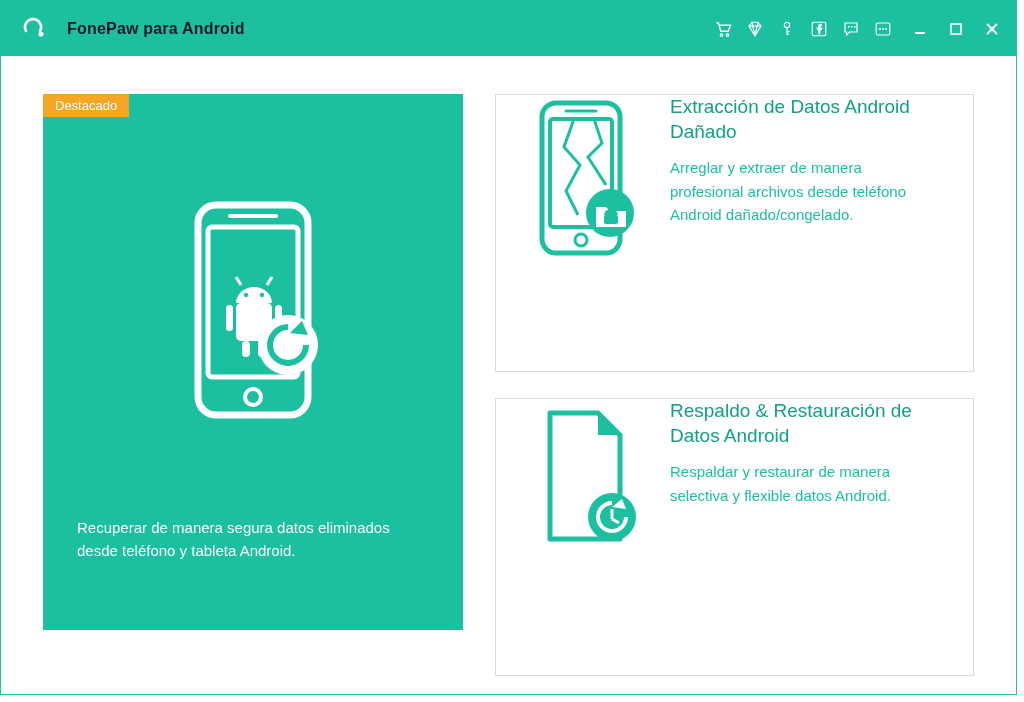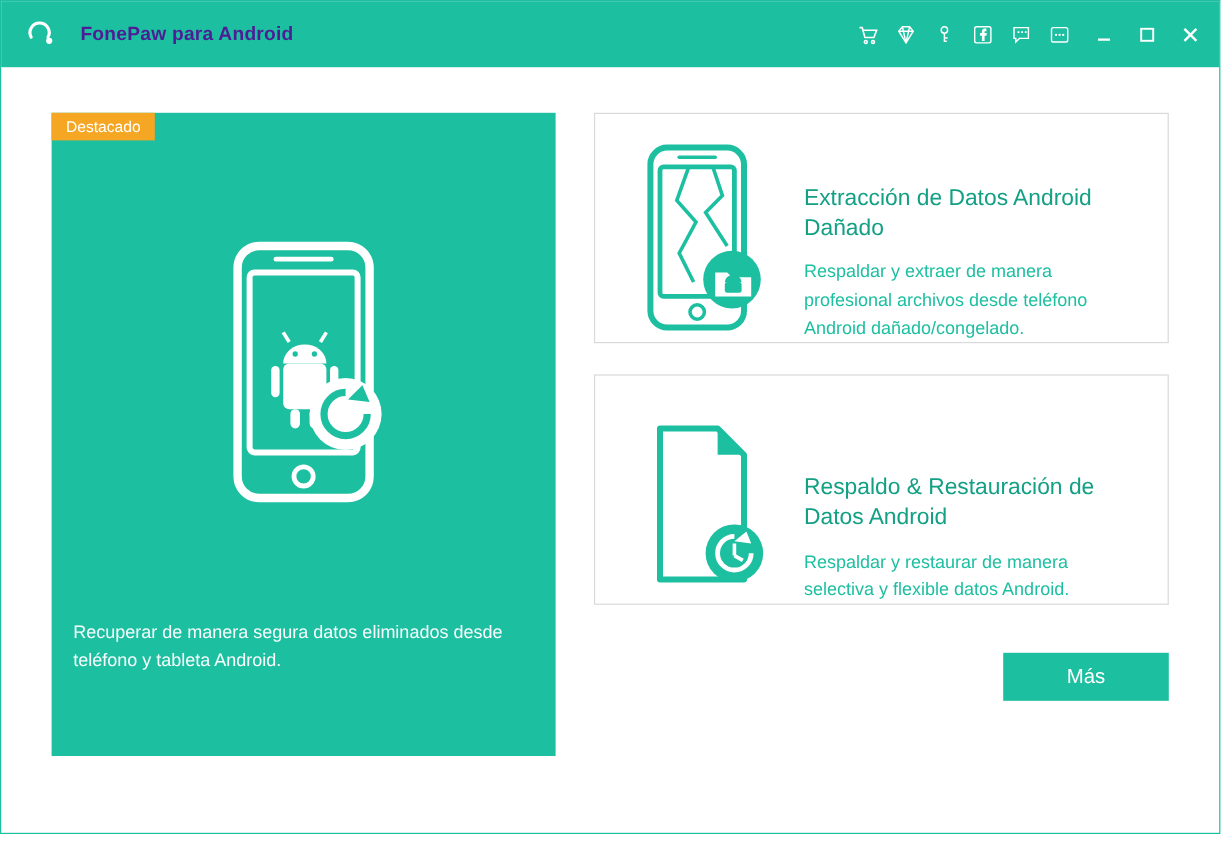--- a/index.html
+++ b/index.html
@@ -10,21 +10,21 @@
     height: 702px;
     overflow: hidden;
   }
   .window { width: 1017px; height: 695px; border: 1px solid #1dbfa1; background:#fff; }
   .titlebar {
     height: 55px;
     background: #1dbfa1;
     display: flex;
     align-items: center;
     padding: 0 14px 0 18px;
-    color: #4c1d95;
+    color: #0f172a;
   }
   .logo {
     width: 28px; height: 28px; margin-right: 20px;
     display:flex; align-items:center; justify-content:center;
   }
   .title { font-size: 16px; font-weight:600; letter-spacing:.2px; }
   .titlebar-spacer { flex:1; }
   .titlebar-icons { display:flex; align-items:center; gap:10px; }
   .tb-icon { width:22px; height:22px; display:flex; align-items:center; justify-content:center; cursor:pointer; }
   .tb-icon svg { stroke:#fff; fill:none; }
@@ -32,40 +32,40 @@
   .content { padding: 38px 42px 22px 42px; }
   .grid { display:flex; gap:32px; }
   .col-left { width:420px; }
   .col-right { flex:1; display:flex; flex-direction:column; gap:26px; }
 
   .card-featured {
     position:relative;
     width:420px; height:536px;
     background:#1dbfa1;
     color:#fff;
-    padding: 0 18px;
+    padding: 0 34px;
     display:flex; flex-direction:column;
   }
   .badge {
     position:absolute; top:0; left:0;
     background:#f5a623;
     color:#fff; font-size:13px;
     padding:4px 12px;
   }
   .card-featured .icon-area {
     flex:1; display:flex; align-items:center; justify-content:center;
     padding-top:20px;
   }
   .card-featured h2 { font-size:20px; font-weight:500; margin-bottom:16px; }
   .card-featured p { font-size:15px; line-height:1.55; opacity:.96; margin-bottom:68px; }
 
   .card {
     border:1px solid #d9d9d9;
-    height:192px;
-    display:flex; align-items:flex-end;
+    height:278px;
+    display:flex; align-items:flex-start;
     padding:0 34px 0 28px;
     gap:26px;
     cursor:pointer;
   }
   .card .icon-area { width:120px; display:flex; align-items:center; justify-content:center; }
   .card .text-area { flex:1; }
   .card h3 { color:#13a085; font-size:19px; font-weight:500; line-height:1.3; margin-bottom:12px; }
   .card p  { color:#1dbfa1; font-size:15px; line-height:1.55; }
 
   .more-row { display:flex; justify-content:flex-end; margin-top:14px; }
@@ -205,21 +205,21 @@
                 <path d="M72 112 h10 l4 4 h16 v16 h-30 z" fill="#fff"></path>
                 <g fill="#1dbfa1">
                   <rect x="80" y="120" width="14" height="9" rx="2"></rect>
                   <path d="M80 120 a7 6 0 0 1 14 0 z"></path>
                 </g>
               </g>
             </svg>
           </div>
           <div class="text-area">
             <h3>Extracción de Datos Android Dañado</h3>
-            <p>Respaldar y extraer de manera profesional archivos desde teléfono Android dañado/congelado.</p>
+            <p>Arreglar y extraer de manera profesional archivos desde teléfono Android dañado/congelado.</p>
           </div>
         </div>
 
         <div class="card">
           <div class="icon-area">
             <svg width="120" height="160" viewBox="0 0 120 160">
               <path d="M26 14 H74 L96 36 V140 H26 Z" stroke="#1dbfa1" stroke-width="5" fill="none" stroke-linejoin="round"></path>
               <path d="M74 14 L74 36 L96 36 Z" fill="#1dbfa1"></path>
               <g>
                 <circle cx="88" cy="118" r="24" fill="#1dbfa1"></circle>

